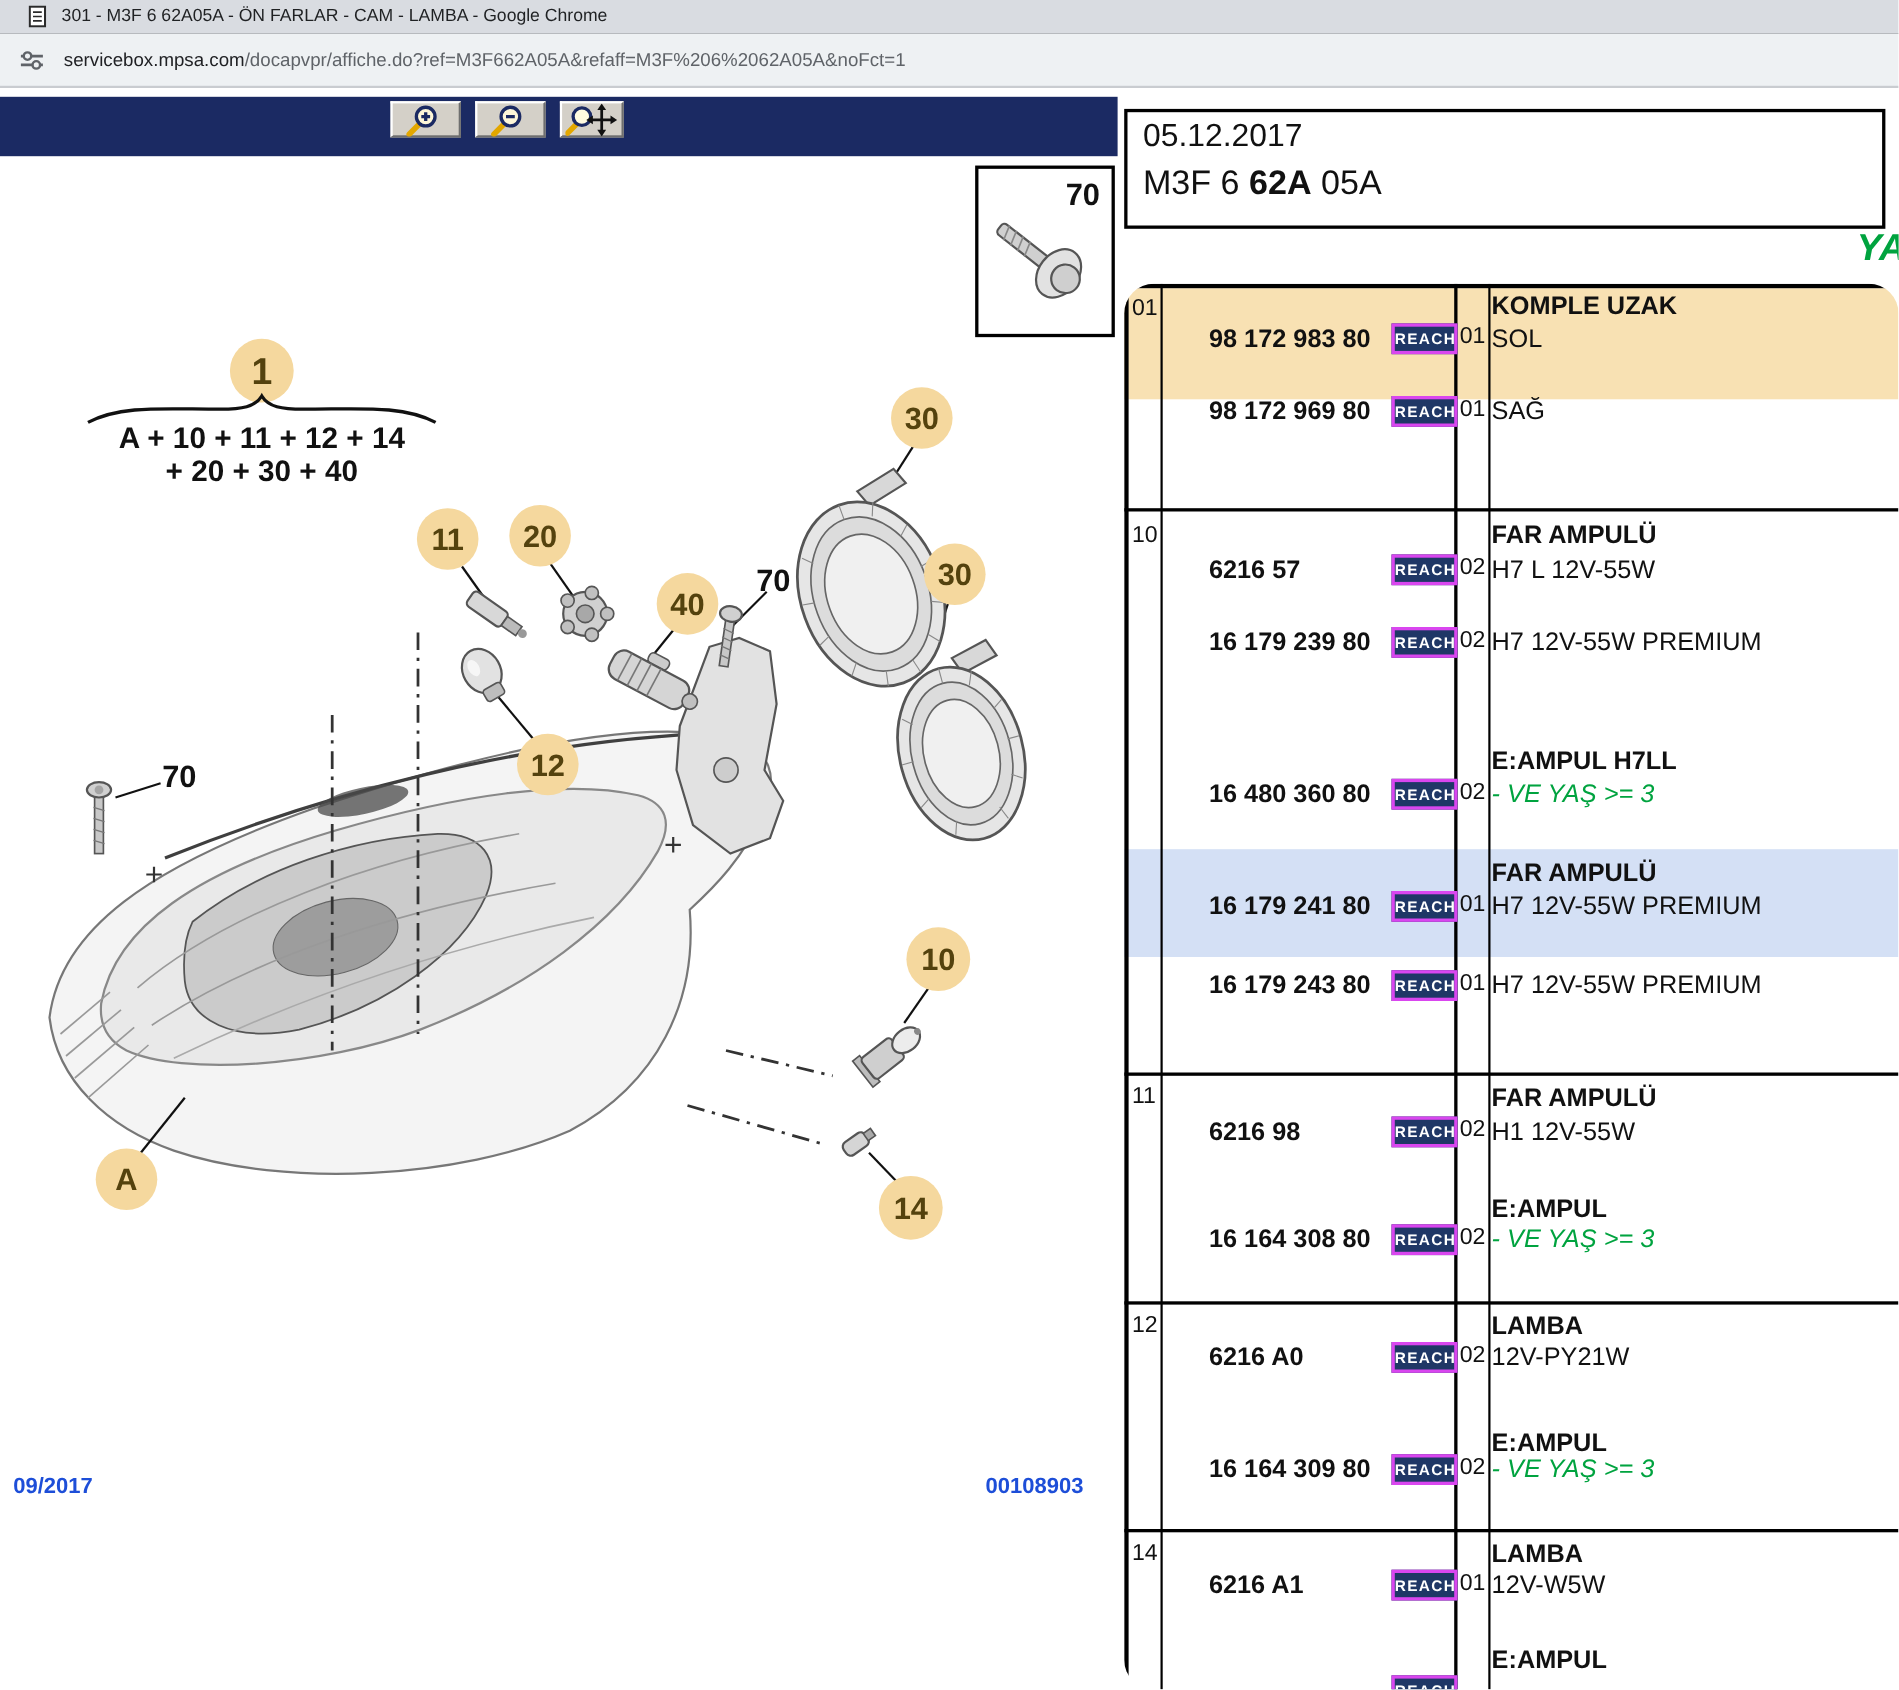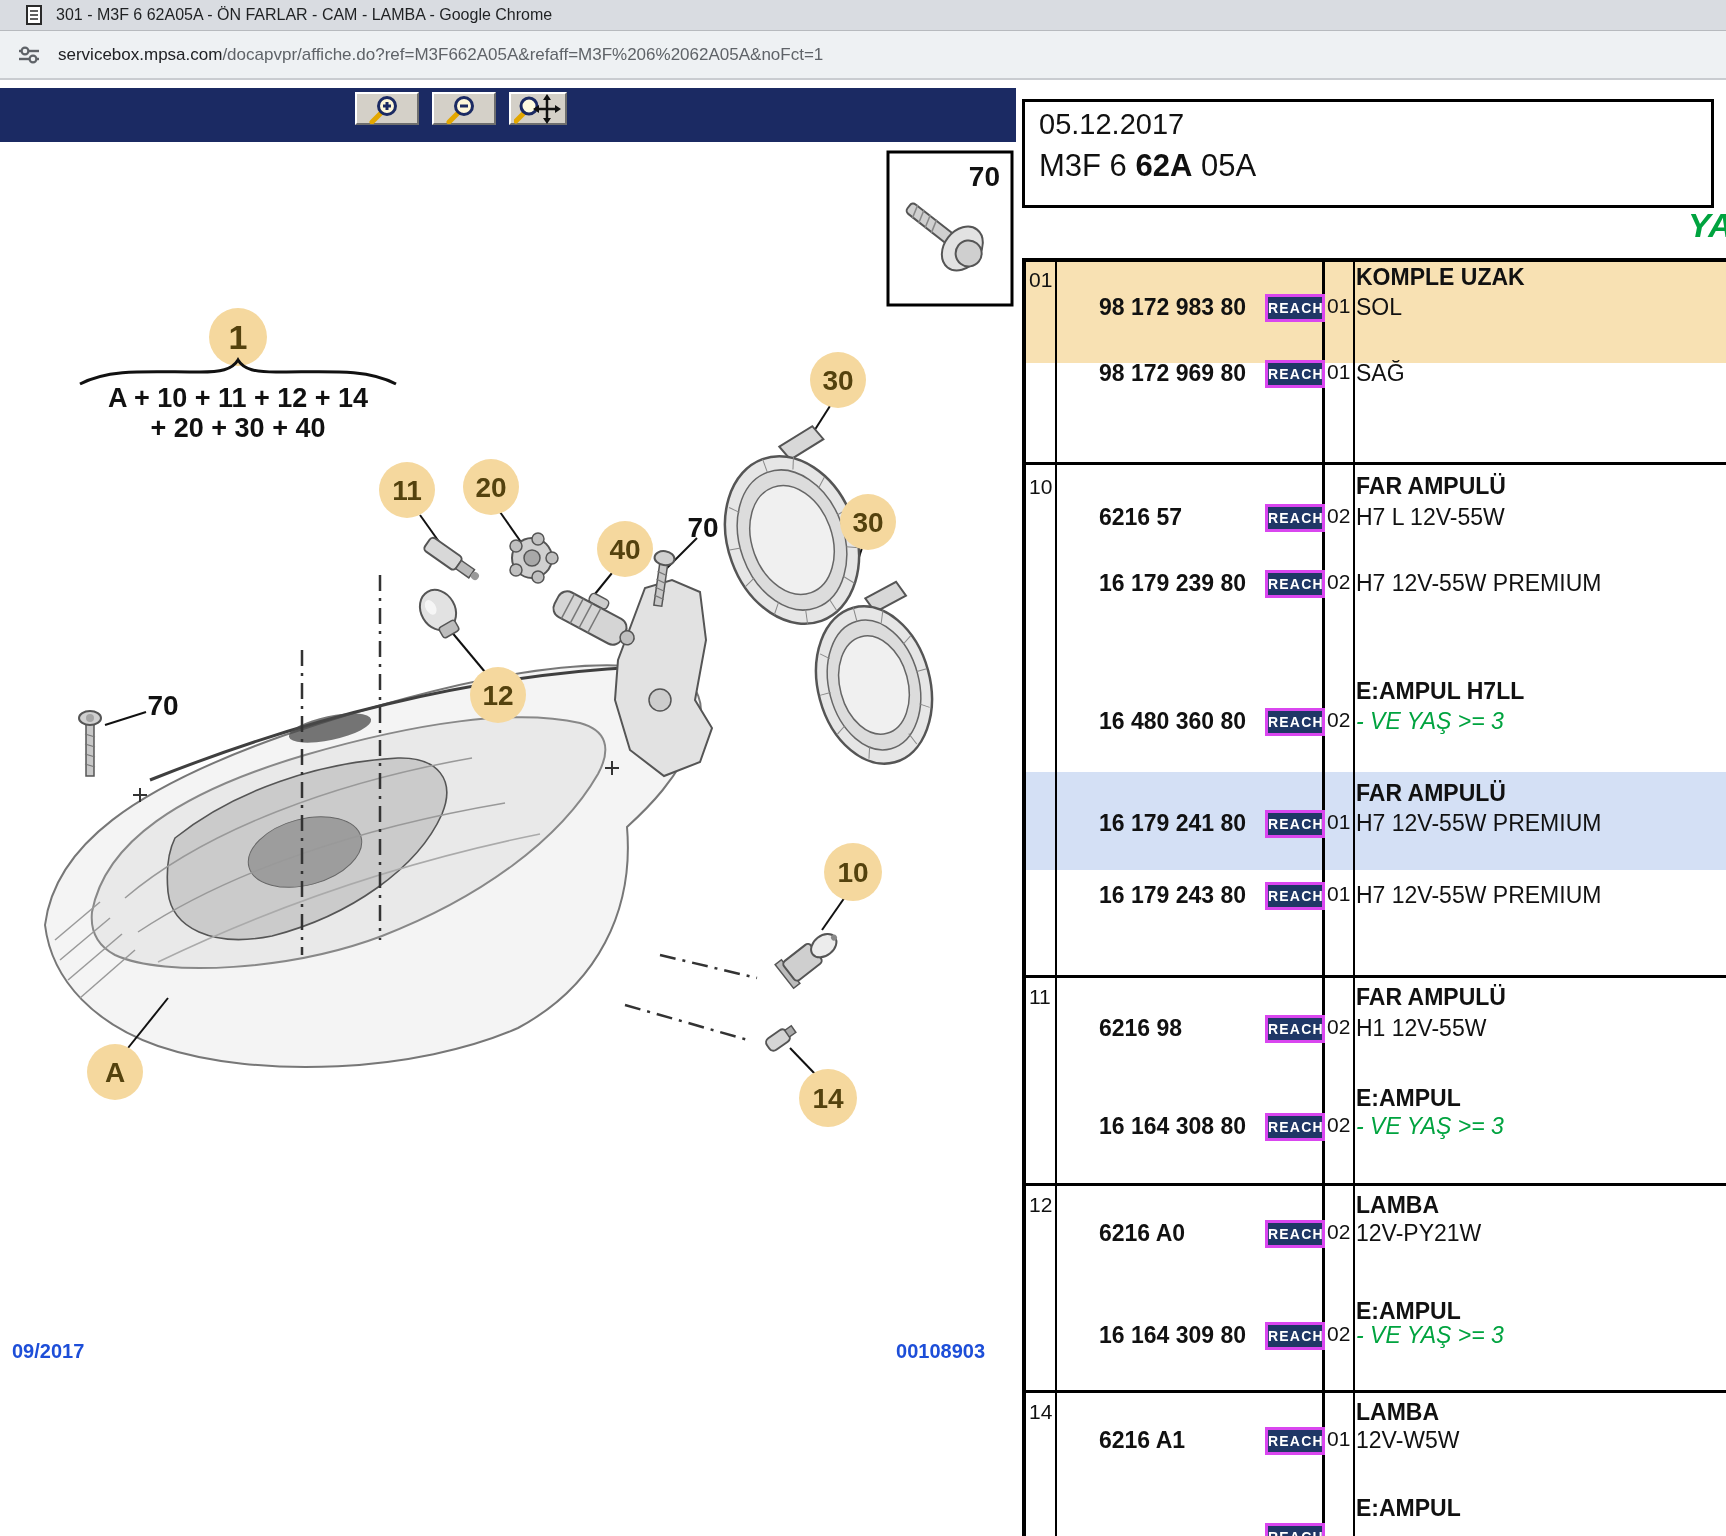--- a/index.html
+++ b/index.html
@@ -27,21 +27,21 @@
 
   
   .ref-box{position:absolute;left:1022px;top:99px;width:692px;height:109px;background:#fff;
            border:3px solid #000;box-sizing:border-box;}
   .ref-date{position:absolute;left:14px;top:6px;font-size:29px;color:#111;}
   .ref-code{position:absolute;left:14px;top:46px;font-size:31px;color:#111;}
   .green-note{position:absolute;left:1688px;top:206px;font-size:34px;font-weight:bold;
               font-style:italic;color:#00a33f;white-space:nowrap;}
 
   
-  .ptable{position:absolute;left:1022px;top:258px;width:704px;height:1278px;overflow:hidden;background:#fff;}
+  .ptable{position:absolute;left:1022px;top:258px;width:704px;height:1278px;overflow:hidden;background:#fff;border-radius:27px;}
   .hl{position:absolute;left:0;width:704px;}
   .hl-orange{background:#f8e1b3;}
   .hl-blue{background:#d4e0f5;}
   .vline{position:absolute;top:0;height:1278px;background:#000;}
   .hline{position:absolute;left:0;width:704px;background:#000;}
   .idx{position:absolute;left:7px;width:26px;font-size:21px;color:#111;}
   .row{position:absolute;left:0;width:704px;height:32px;}
   .pn{position:absolute;left:38px;font-size:23px;font-weight:bold;color:#111;white-space:nowrap;margin-left:39px;}
   .badge{position:absolute;left:243px;top:0;width:54px;height:22px;background:#1f3766;
          border:3px solid #d946ef;color:#fff;font-size:14px;font-weight:bold;letter-spacing:1.2px;

